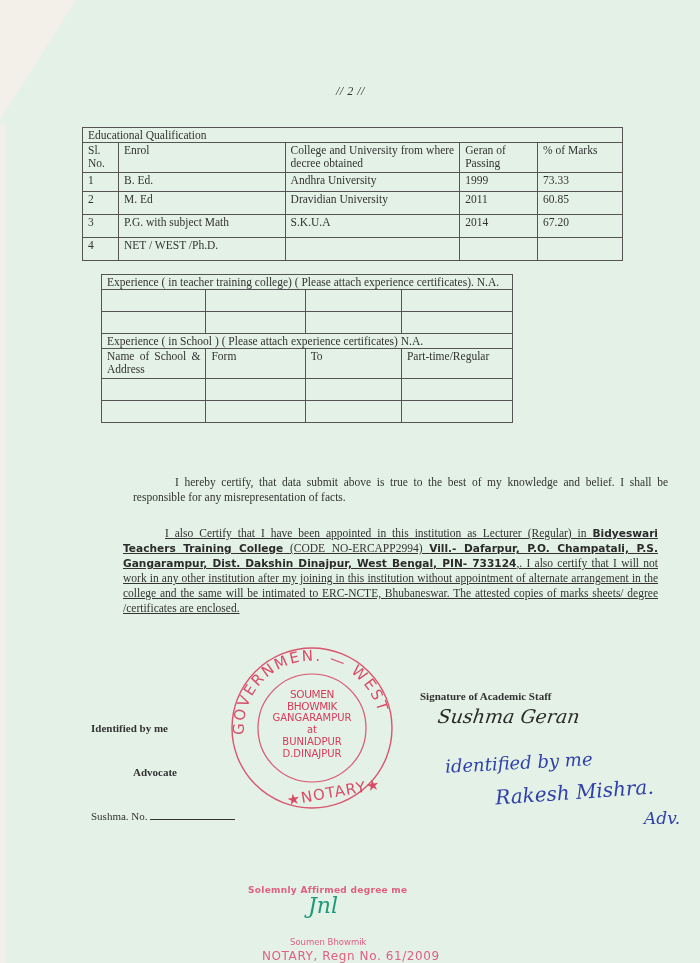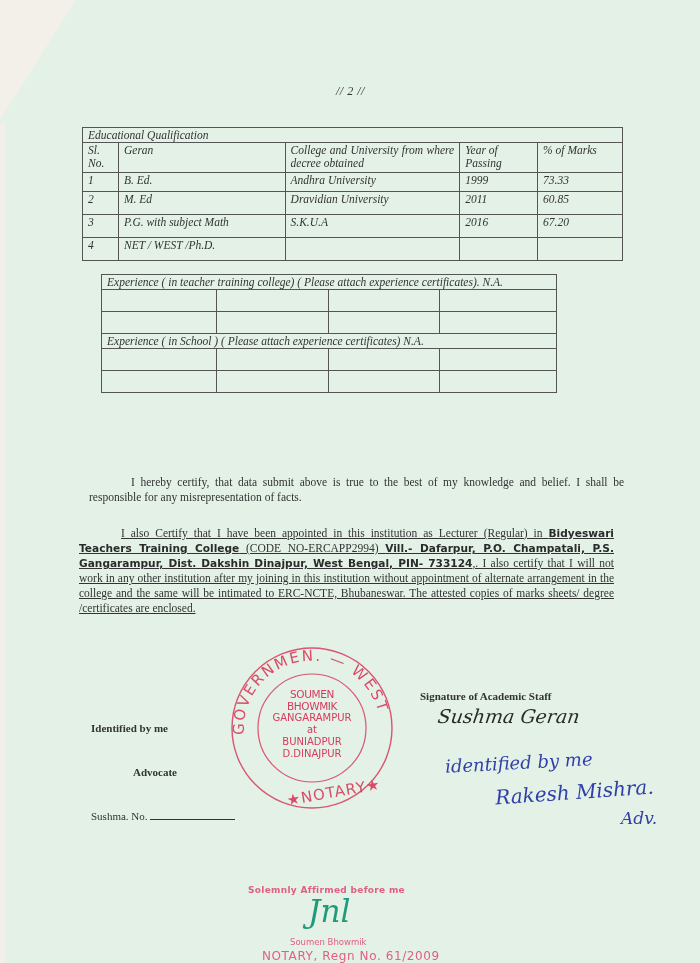--- a/index.html
+++ b/index.html
@@ -14,54 +14,54 @@
     clip-path:polygon(76px 0, 700px 0, 700px 963px, 6px 963px, 6px 124px, 0 124px, 0 120px);
   }
   .fold {
     position:absolute; left:0; top:0; width:80px; height:128px;
     background:#f3f0ea;
     clip-path:polygon(0 0, 76px 0, 0 120px);
   }
   .abs { position:absolute; }
   .pagenum { left:336px; top:84px; font-size:12px; font-style:italic; letter-spacing:0.5px; color:#333; }
 
-  table.grid { position:absolute; border-collapse:collapse; font-size:11.5px; color:#333;font-style:italic; }
+  table.grid { position:absolute; border-collapse:collapse; font-size:11.5px; color:#333; }
   table.grid td { border:1px solid #555; vertical-align:top; padding:1px 5px 0 5px; line-height:13px; }
   table.grid td.title { padding-top:1px; }
   .edu { left:82px; top:127px; width:541px; }
-  .exp { left:101px; top:274px; width:456px; }
-
-  .para { font-size:11.5px; line-height:15px; color:#333; text-align:justify; }
+  .exp { left:101px; top:274px; width:412px; }
+
+  .para { font-size:11.5px; line-height:15px; color:#333; text-align:justify;margin-left:44px; }
   .p1 { left:89px; top:475px; width:535px; }
   .p2 { left:79px; top:526px; width:535px;text-decoration:underline; }
   .indent { display:inline-block; width:42px; }
   .b { font-family:"DejaVu Sans", sans-serif; font-weight:bold; font-size:10.6px; color:#2b2b2b; }
 
   .lbl { font-size:11px; color:#333; }
   .bold { font-weight:bold; }
   .sig-label { left:420px; top:690px; }
   .ident { left:91px; top:722px; }
   .advocate { left:91px; top:766px;margin-left:42px; }
   .enrol { left:91px; top:808px; }
   .enrol-line { display:inline-block; width:85px; border-bottom:1px solid #333; height:11px; vertical-align:baseline; margin-left:2px; }
 
   .hand { font-family:"DejaVu Serif", serif; font-style:italic; }
   .sig-sushma { left:438px; top:705px; font-size:19px; color:#2a2a2a; transform:skewX(-8deg); }
   .ink-blue { color:#3140a8; }
   .ident-hand { left:445px; top:752px; font-size:18px; transform:rotate(-3deg); }
   .rakesh { left:495px; top:780px; font-size:20px; transform:rotate(-4deg); }
-  .adv-abbr { left:621px; top:808px; font-size:17px; }
+  .adv-abbr { left:644px; top:808px; font-size:17px; }
 
   .stamp { left:224px; top:643px; width:174px; height:170px; }
   .stamp-inner { position:absolute; left:44px; top:45px; width:88px; text-align:center; color:#d83a5a; font-family:"DejaVu Sans", sans-serif; line-height:12px; }
   .stamp-inner .s1 { font-size:10.5px; letter-spacing:-0.4px; }
   .stamp-inner .s2 { font-size:10px; }
 
   .affirmed { left:248px; top:885px; font-family:"DejaVu Sans", sans-serif; font-weight:bold; font-size:9px; color:#e06080; letter-spacing:0.3px; }
-  .notary-sig { left:308px; top:893px; font-size:31px; color:#1f9a7a; font-family:"DejaVu Serif", serif; font-style:italic; }
+  .notary-sig { left:308px; top:893px; font-size:22px; color:#1f9a7a; font-family:"DejaVu Serif", serif; font-style:italic; }
   .notary-name { left:290px; top:937px; font-family:"DejaVu Sans", sans-serif; font-size:8.5px; color:#e06080; }
   .notary-reg { left:262px; top:949px; font-family:"DejaVu Sans", sans-serif; font-size:12px; color:#e06080; letter-spacing:0.6px; }
 </style>
 </head>
 <body>
 
 <div class="fold"></div>
 <div class="page">
 
   <div class="abs pagenum">// 2 //</div>
@@ -73,44 +73,44 @@
         <col style="width:175px">
         <col style="width:78px">
         <col style="width:85px">
     </colgroup>
     <tbody>
         <tr style="height:14px">
       <td colspan="5" class="title">Educational Qualification</td>
     </tr>
     <tr style="height:30px">
       <td>Sl. No.</td>
-      <td>Geran</td>
+      <td>Enrol</td>
       <td style="text-align:justify">College and University from where decree obtained</td>
-      <td>Year of Passing</td>
+      <td>Geran of Passing</td>
       <td>% of Marks</td>
     </tr>
     <tr style="height:19px">
       <td>1</td>
       <td>B. Ed.</td>
       <td>Andhra University</td>
       <td>1999</td>
       <td>73.33</td>
     </tr>
     <tr style="height:23px">
       <td>2</td>
       <td>M. Ed</td>
       <td>Dravidian University</td>
       <td>2011</td>
       <td>60.85</td>
     </tr>
     <tr style="height:23px">
       <td>3</td>
       <td>P.G. with subject Math</td>
       <td>S.K.U.A</td>
-      <td>2016</td>
+      <td>2014</td>
       <td>67.20</td>
     </tr>
     <tr style="height:23px">
       <td>4</td>
       <td>NET / WEST /Ph.D.</td>
       <td></td>
       <td></td>
       <td></td>
     </tr>
   </tbody>
@@ -134,20 +134,26 @@
           <td></td>
         </tr>
     <tr style="height:22px">
           <td></td>
           <td></td>
           <td></td>
           <td></td>
         </tr>
     <tr style="height:14px">
       <td colspan="4" class="title">Experience ( in School ) ( Please attach experience certificates) N.A.</td>
+    </tr>
+    <tr style="height:30px">
+      <td style="text-align:justify">Name of School &amp; Address</td>
+      <td>Form</td>
+      <td>To</td>
+      <td>Part-time/Regular</td>
     </tr>
     <tr style="height:22px">
           <td></td>
           <td></td>
           <td></td>
           <td></td>
         </tr>
     <tr style="height:22px">
           <td></td>
           <td></td>
@@ -193,17 +199,17 @@
   <div class="abs lbl bold ident">Identified by me</div>
   <div class="abs lbl bold advocate">Advocate</div>
   <div class="abs lbl enrol">
     <span>Sushma. No.</span><span class="enrol-line"></span>
   </div>
 
   <div class="abs hand ink-blue ident-hand">identified by me</div>
   <div class="abs hand ink-blue rakesh">Rakesh Mishra.</div>
   <div class="abs hand ink-blue adv-abbr">Adv.</div>
 
-  <div class="abs affirmed">Solemnly Affirmed before me</div>
+  <div class="abs affirmed">Solemnly Affirmed degree me</div>
   <div class="abs notary-sig">Jnl</div>
   <div class="abs notary-name">Soumen Bhowmik</div>
   <div class="abs notary-reg">NOTARY, Regn No. 61/2009</div>
 </div>
 
 </body></html>

